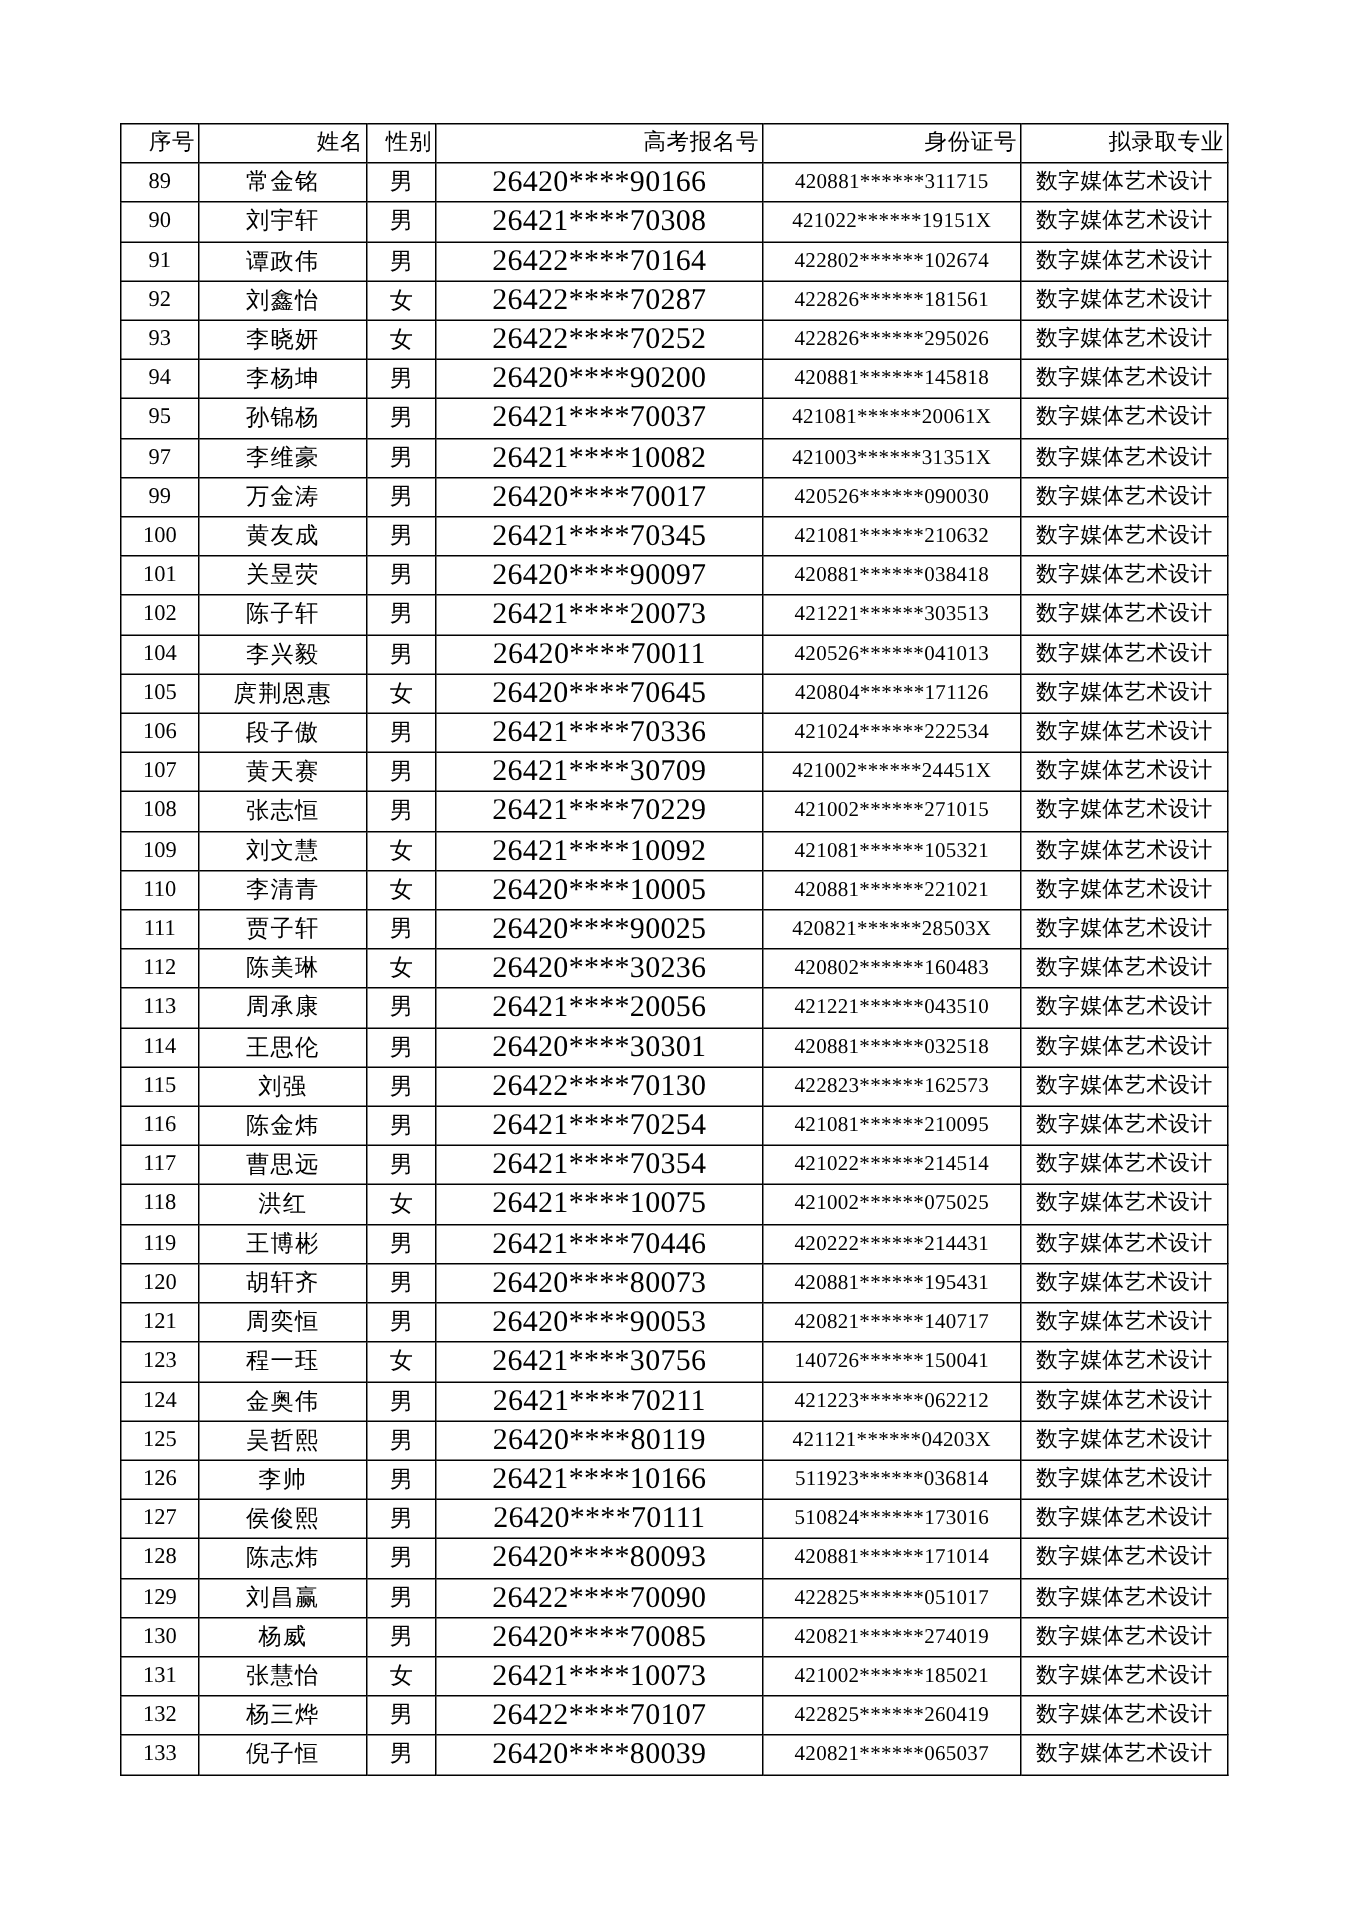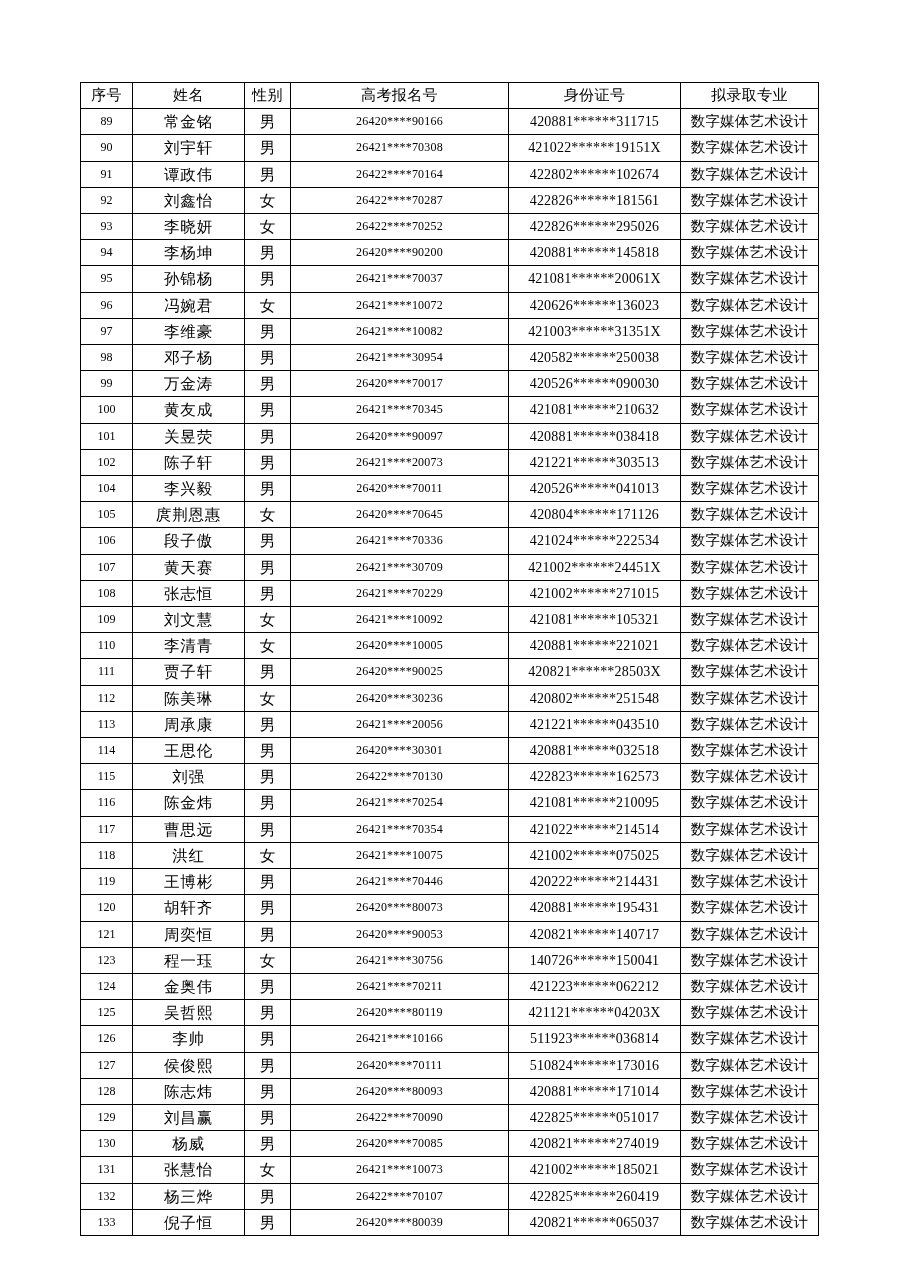--- a/index.html
+++ b/index.html
@@ -42,28 +42,29 @@
     height: 25.2px;
     line-height: 25.2px;
     padding: 0 2px;
     white-space: nowrap;
     overflow: hidden;
   }
   table.roster thead th {
     font-weight: normal;
     font-size: 15px;
     letter-spacing: 0.4px;
+    text-align: right;
   }
   table.roster tbody td {
     font-weight: normal;
   }
-  td.seq   { font-size: 12px; }
+  td.seq   { font-size: 15px; }
   td.name  { font-size: 15.5px; letter-spacing: 0.8px; }
   td.sex   { font-size: 15.5px; }
-  td.exam  { font-size: 12px; letter-spacing: 0.2px; }
+  td.exam  { font-size: 20px; letter-spacing: 0.2px; }
   td.idnum { font-size: 14px; letter-spacing: 0.2px; }
   td.major { font-size: 14.5px; letter-spacing: 0.2px; margin-left: 22px; }
 </style>
 </head>
 <body>
 
 <div id="page">
   <table class="roster">
     <colgroup>
       <col class="c-seq">
@@ -134,44 +135,28 @@
         </tr>
         <tr>
           <td class="seq">95</td>
           <td class="name">孙锦杨</td>
           <td class="sex">男</td>
           <td class="exam">26421****70037</td>
           <td class="idnum">421081******20061X</td>
           <td class="major">数字媒体艺术设计</td>
         </tr>
         <tr>
-          <td class="seq">96</td>
-          <td class="name">冯婉君</td>
-          <td class="sex">女</td>
-          <td class="exam">26421****10072</td>
-          <td class="idnum">420626******136023</td>
-          <td class="major">数字媒体艺术设计</td>
-        </tr>
-        <tr>
           <td class="seq">97</td>
           <td class="name">李维豪</td>
           <td class="sex">男</td>
           <td class="exam">26421****10082</td>
           <td class="idnum">421003******31351X</td>
           <td class="major">数字媒体艺术设计</td>
         </tr>
         <tr>
-          <td class="seq">98</td>
-          <td class="name">邓子杨</td>
-          <td class="sex">男</td>
-          <td class="exam">26421****30954</td>
-          <td class="idnum">420582******250038</td>
-          <td class="major">数字媒体艺术设计</td>
-        </tr>
-        <tr>
           <td class="seq">99</td>
           <td class="name">万金涛</td>
           <td class="sex">男</td>
           <td class="exam">26420****70017</td>
           <td class="idnum">420526******090030</td>
           <td class="major">数字媒体艺术设计</td>
         </tr>
         <tr>
           <td class="seq">100</td>
           <td class="name">黄友成</td>
@@ -258,21 +243,21 @@
           <td class="sex">男</td>
           <td class="exam">26420****90025</td>
           <td class="idnum">420821******28503X</td>
           <td class="major">数字媒体艺术设计</td>
         </tr>
         <tr>
           <td class="seq">112</td>
           <td class="name">陈美琳</td>
           <td class="sex">女</td>
           <td class="exam">26420****30236</td>
-          <td class="idnum">420802******251548</td>
+          <td class="idnum">420802******160483</td>
           <td class="major">数字媒体艺术设计</td>
         </tr>
         <tr>
           <td class="seq">113</td>
           <td class="name">周承康</td>
           <td class="sex">男</td>
           <td class="exam">26421****20056</td>
           <td class="idnum">421221******043510</td>
           <td class="major">数字媒体艺术设计</td>
         </tr>

